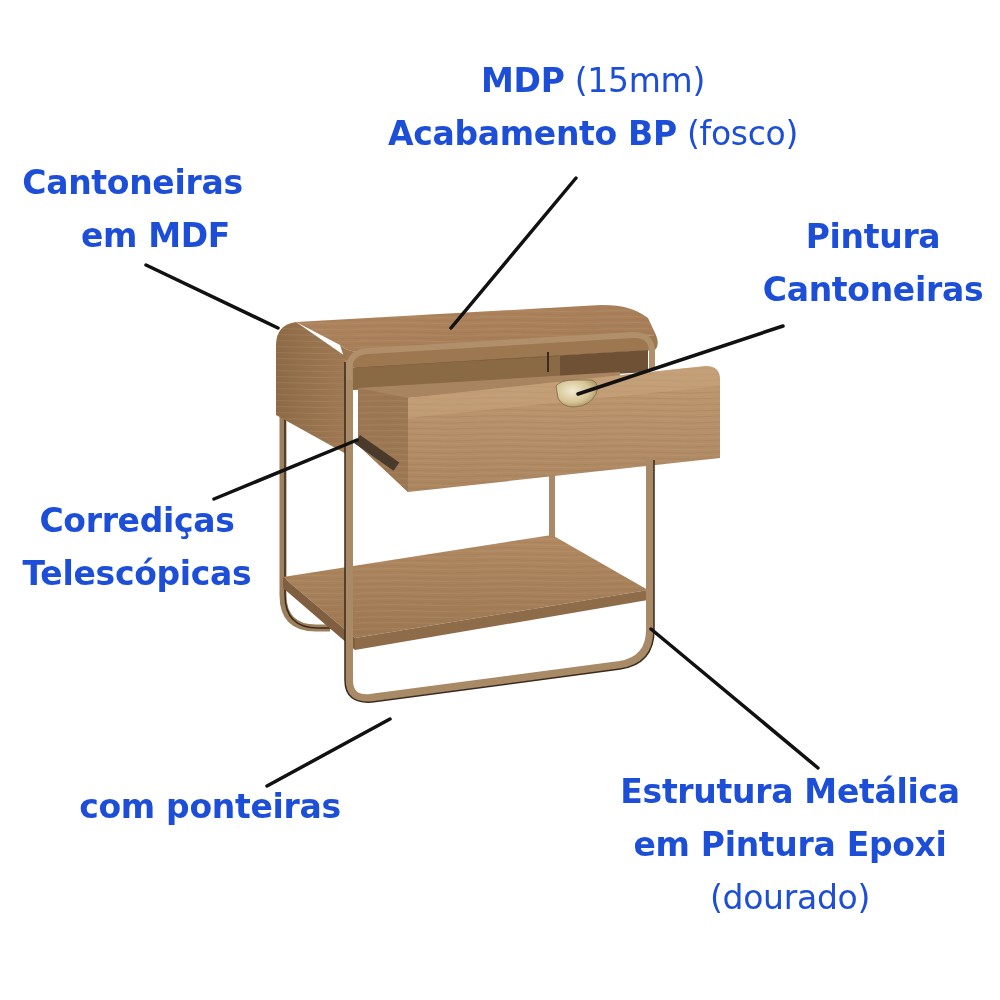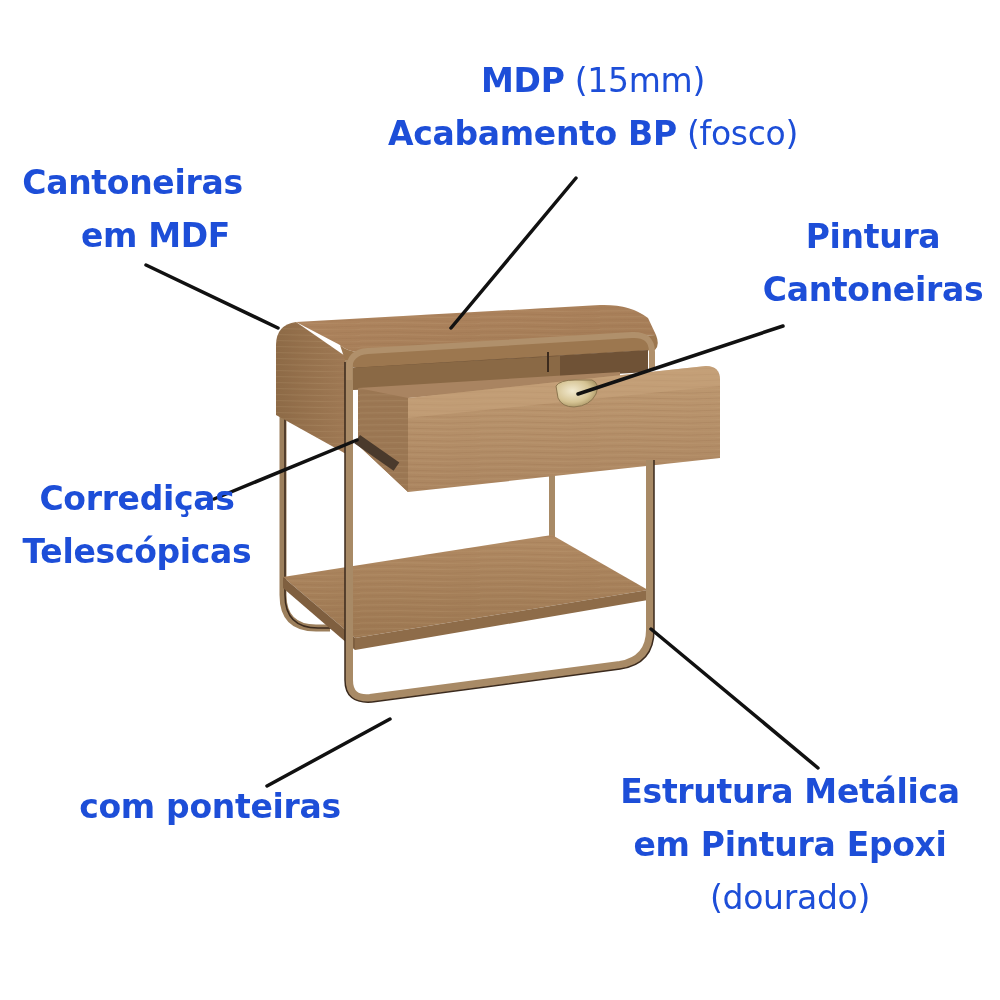--- a/index.html
+++ b/index.html
@@ -140,21 +140,21 @@
   <div class="callout" style="left:10px; top:156px; width:245px;">
     <span class="line bold">Cantoneiras</span>
     <span class="line bold" style="text-align:center; padding-left:46px;">em MDF</span>
   </div>
 
   <div class="callout" style="left:758px; top:210px; width:230px;">
     <span class="line bold">Pintura</span>
     <span class="line bold">Cantoneiras</span>
   </div>
 
-  <div class="callout" style="left:12px; top:472px; width:250px;">
+  <div class="callout" style="left:12px; top:494px; width:250px;">
     <span class="line bold">Corrediças</span>
     <span class="line bold">Telescópicas</span>
   </div>
 
   <div class="callout" style="left:20px; top:780px; width:380px;">
     <span class="line bold">com ponteiras</span>
   </div>
 
   <div class="callout" style="left:612px; top:765px; width:356px;">
     <span class="line bold">Estrutura Metálica</span>

